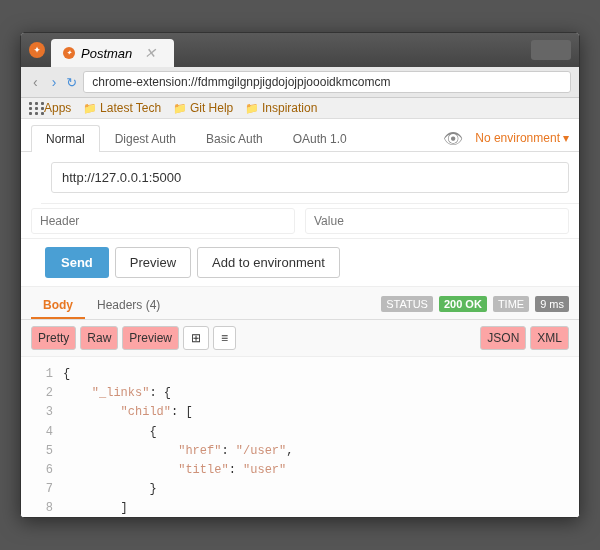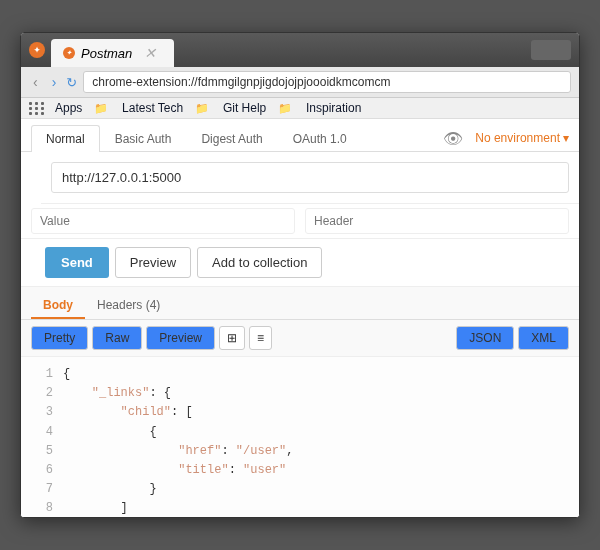--- a/index.html
+++ b/index.html
@@ -106,22 +106,22 @@
       padding: 3px 8px;
       display: flex;
       align-items: center;
       gap: 12px;
       border-bottom: 1px solid #ddd;
       font-size: 12px;
     }
     .bookmark-item {
       display: flex;
       align-items: center;
-      gap: 14px;
-      color: #0f172a;
+      gap: 3px;
+      color: #a16207;
       cursor: pointer;
     }
     .bookmark-icon {
       font-size: 11px;
     }
     .apps-grid {
       display: grid;
       grid-template-columns: repeat(3, 4px);
       gap: 2px;
       width: 12px;
@@ -313,24 +313,24 @@
     
     .format-tabs {
       display: flex;
       align-items: center;
       padding: 6px 10px;
       gap: 4px;
       border-bottom: 1px solid #eee;
       background: #f9f9f9;
     }
     .fmt-btn {
-      background: #3b82f6;
+      background: #fca5a5;
       border: 1px solid #ccc;
       border-radius: 3px;
-      padding: 4px 12px;
+      padding: 4px 6px;
       font-size: 12px;
       cursor: pointer;
       color: #333;
     }
     .fmt-icon {
       background: white;
       border: 1px solid #ccc;
       border-radius: 3px;
       padding: 4px 7px;
       font-size: 12px;
@@ -414,56 +414,62 @@
     </div>
   </div>
 
   <div class="content">
 
     <div class="auth-tabs">
       <div class="auth-tab active">
         <span>Normal</span>
       </div>
       <div class="auth-tab">
+        <span>Digest Auth</span>
+      </div>
+      <div class="auth-tab">
         <span>Basic Auth</span>
-      </div>
-      <div class="auth-tab">
-        <span>Digest Auth</span>
       </div>
       <div class="auth-tab">
         <span>OAuth 1.0</span>
       </div>
       <span class="eye-icon">👁</span>
       <div class="env-selector">
         <span>No environment</span>
         <span>▾</span>
       </div>
     </div>
 
     <div class="url-section">
       <input class="url-input" value="http://127.0.0.1:5000" style="">
     </div>
 
     <div class="header-row">
+      <input class="header-input" placeholder="Header" style="">
       <input class="header-input" placeholder="Value" style="">
-      <input class="header-input" placeholder="Header" style="">
     </div>
 
     <div class="action-buttons">
       <button class="btn-send">Send</button>
       <button class="btn-preview">Preview</button>
-      <button class="btn-add-collection">Add to collection</button>
+      <button class="btn-add-collection">Add to environment</button>
     </div>
 
     <div class="response-tabs">
       <div class="response-tab active">
         <span>Body</span>
       </div>
       <div class="response-tab">
         <span>Headers (4)</span>
+      </div>
+      <div class="status-badges">
+        <span class="status-badge badge-label">STATUS</span>
+        <span class="status-badge badge-value-ok">200 OK</span>
+        <span class="status-badge badge-time">TIME</span>
+        <span class="status-badge badge-time-val">9 ms</span>
       </div>
     </div>
 
     <div class="format-tabs">
       <button class="fmt-btn">Pretty</button>
       <button class="fmt-btn">Raw</button>
       <button class="fmt-btn">Preview</button>
       <button class="fmt-icon">⊞</button>
       <button class="fmt-icon">≡</button>
       <button class="fmt-btn" style="margin-left: auto;">JSON</button>

